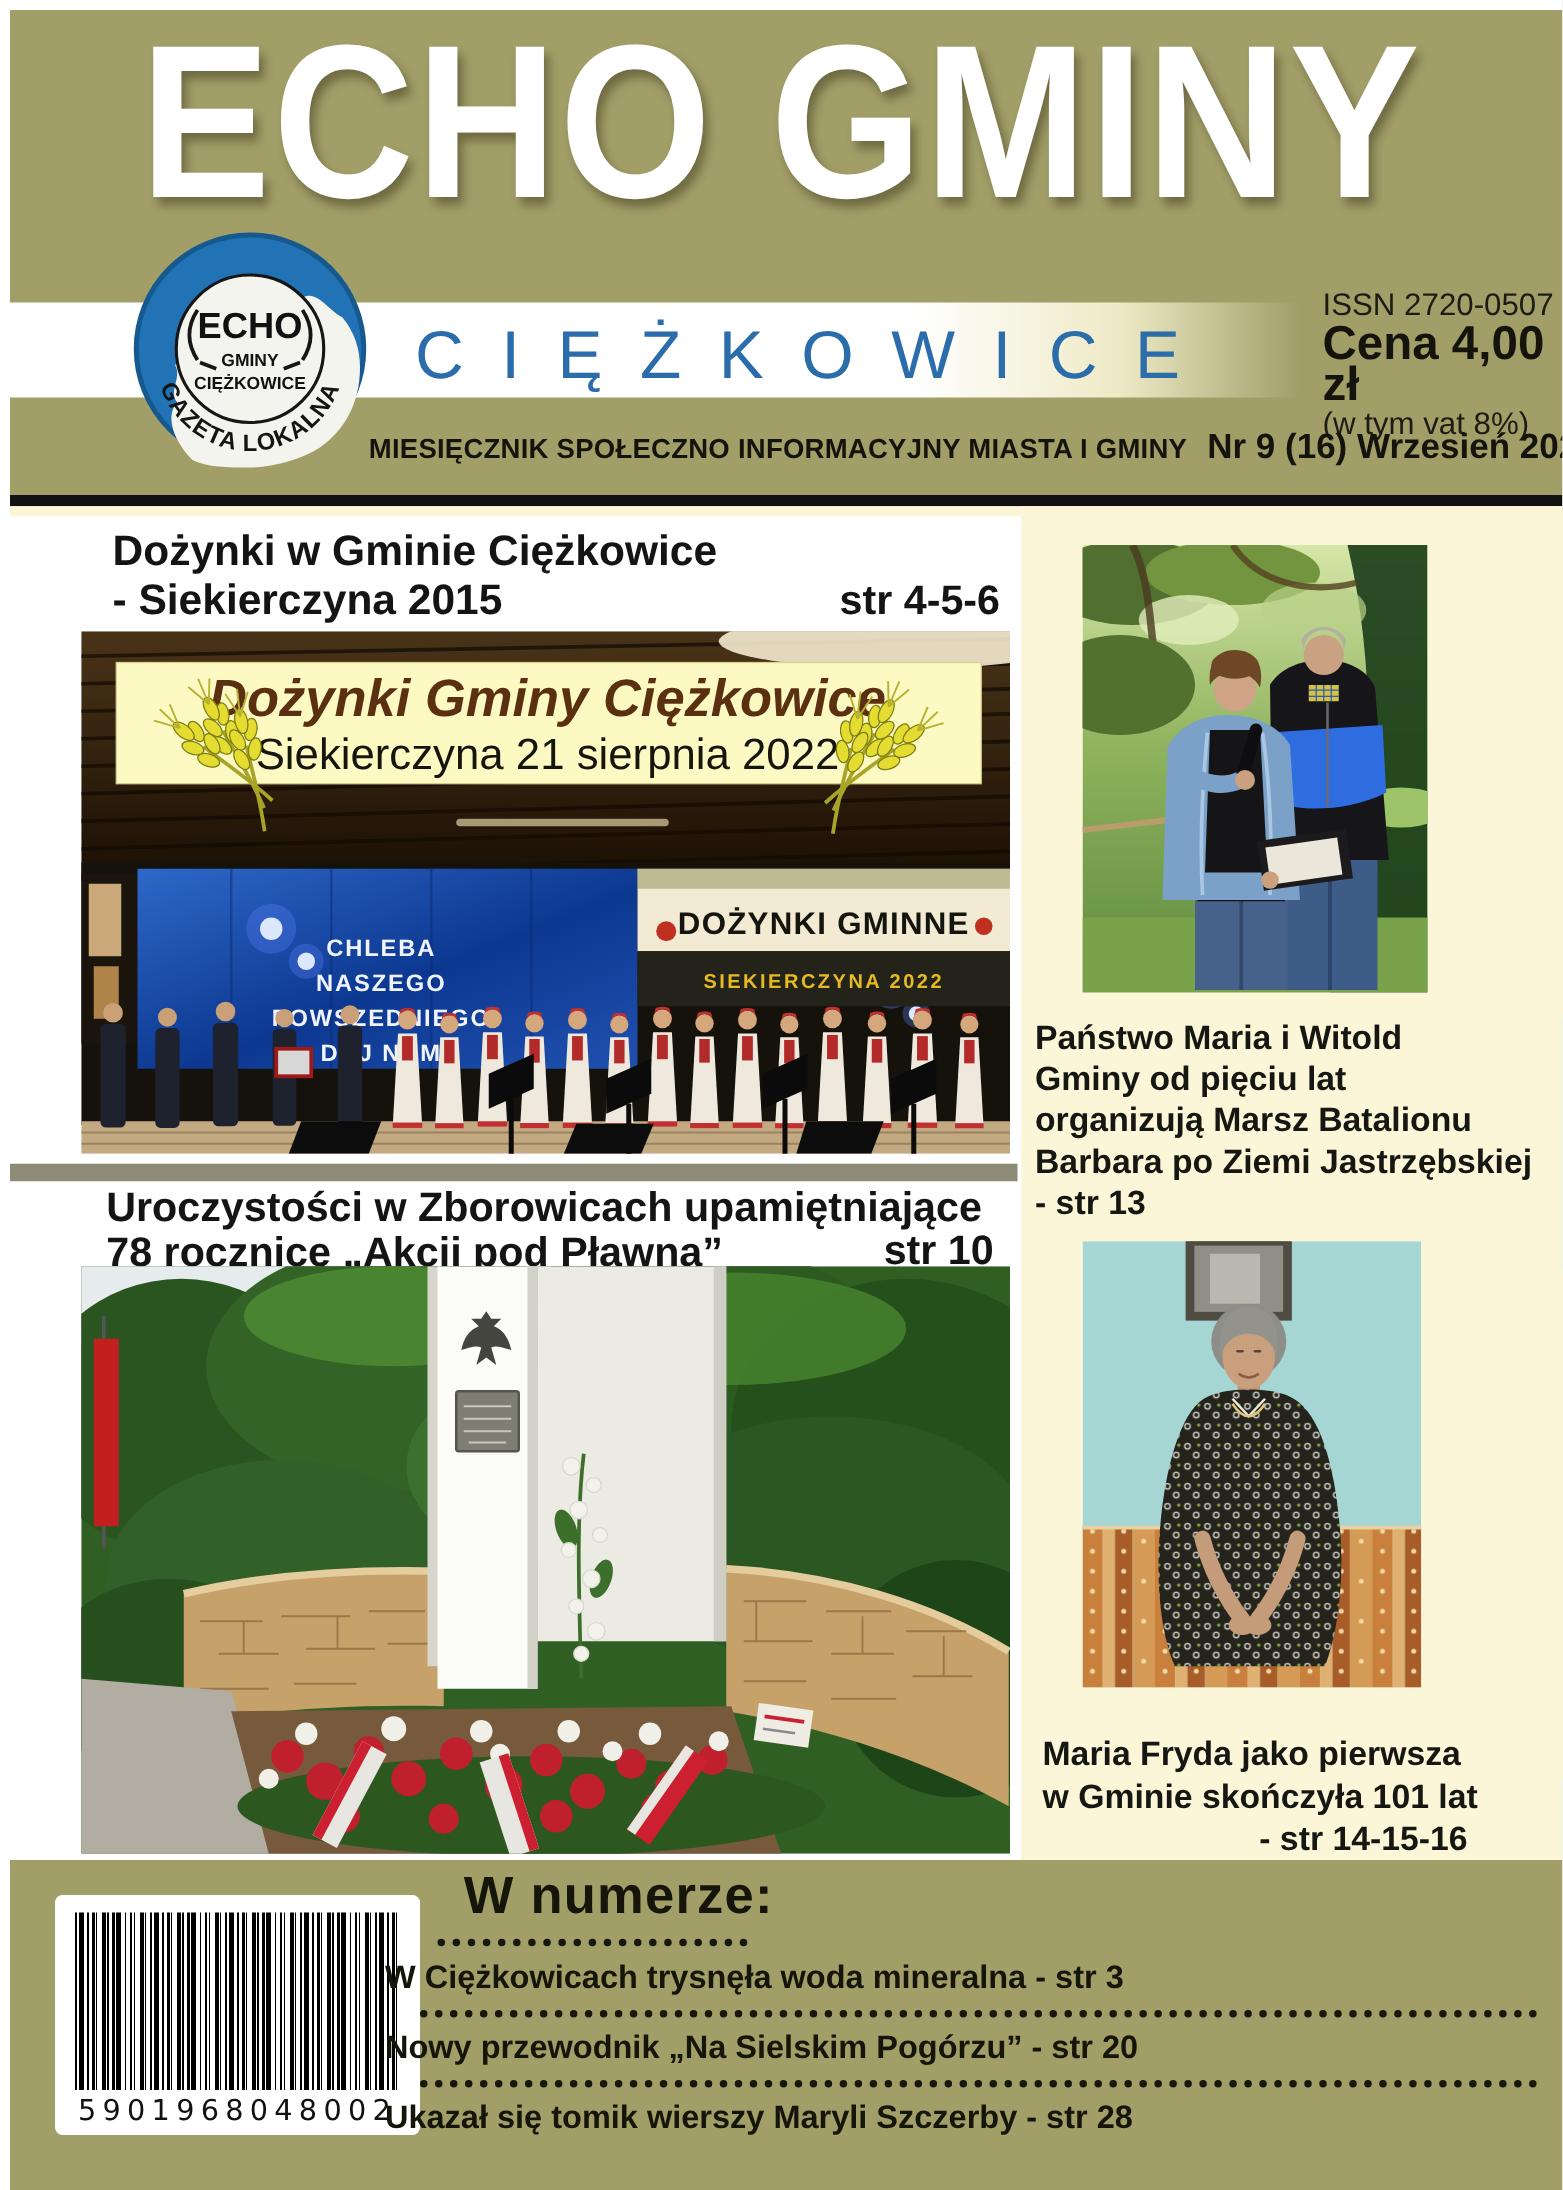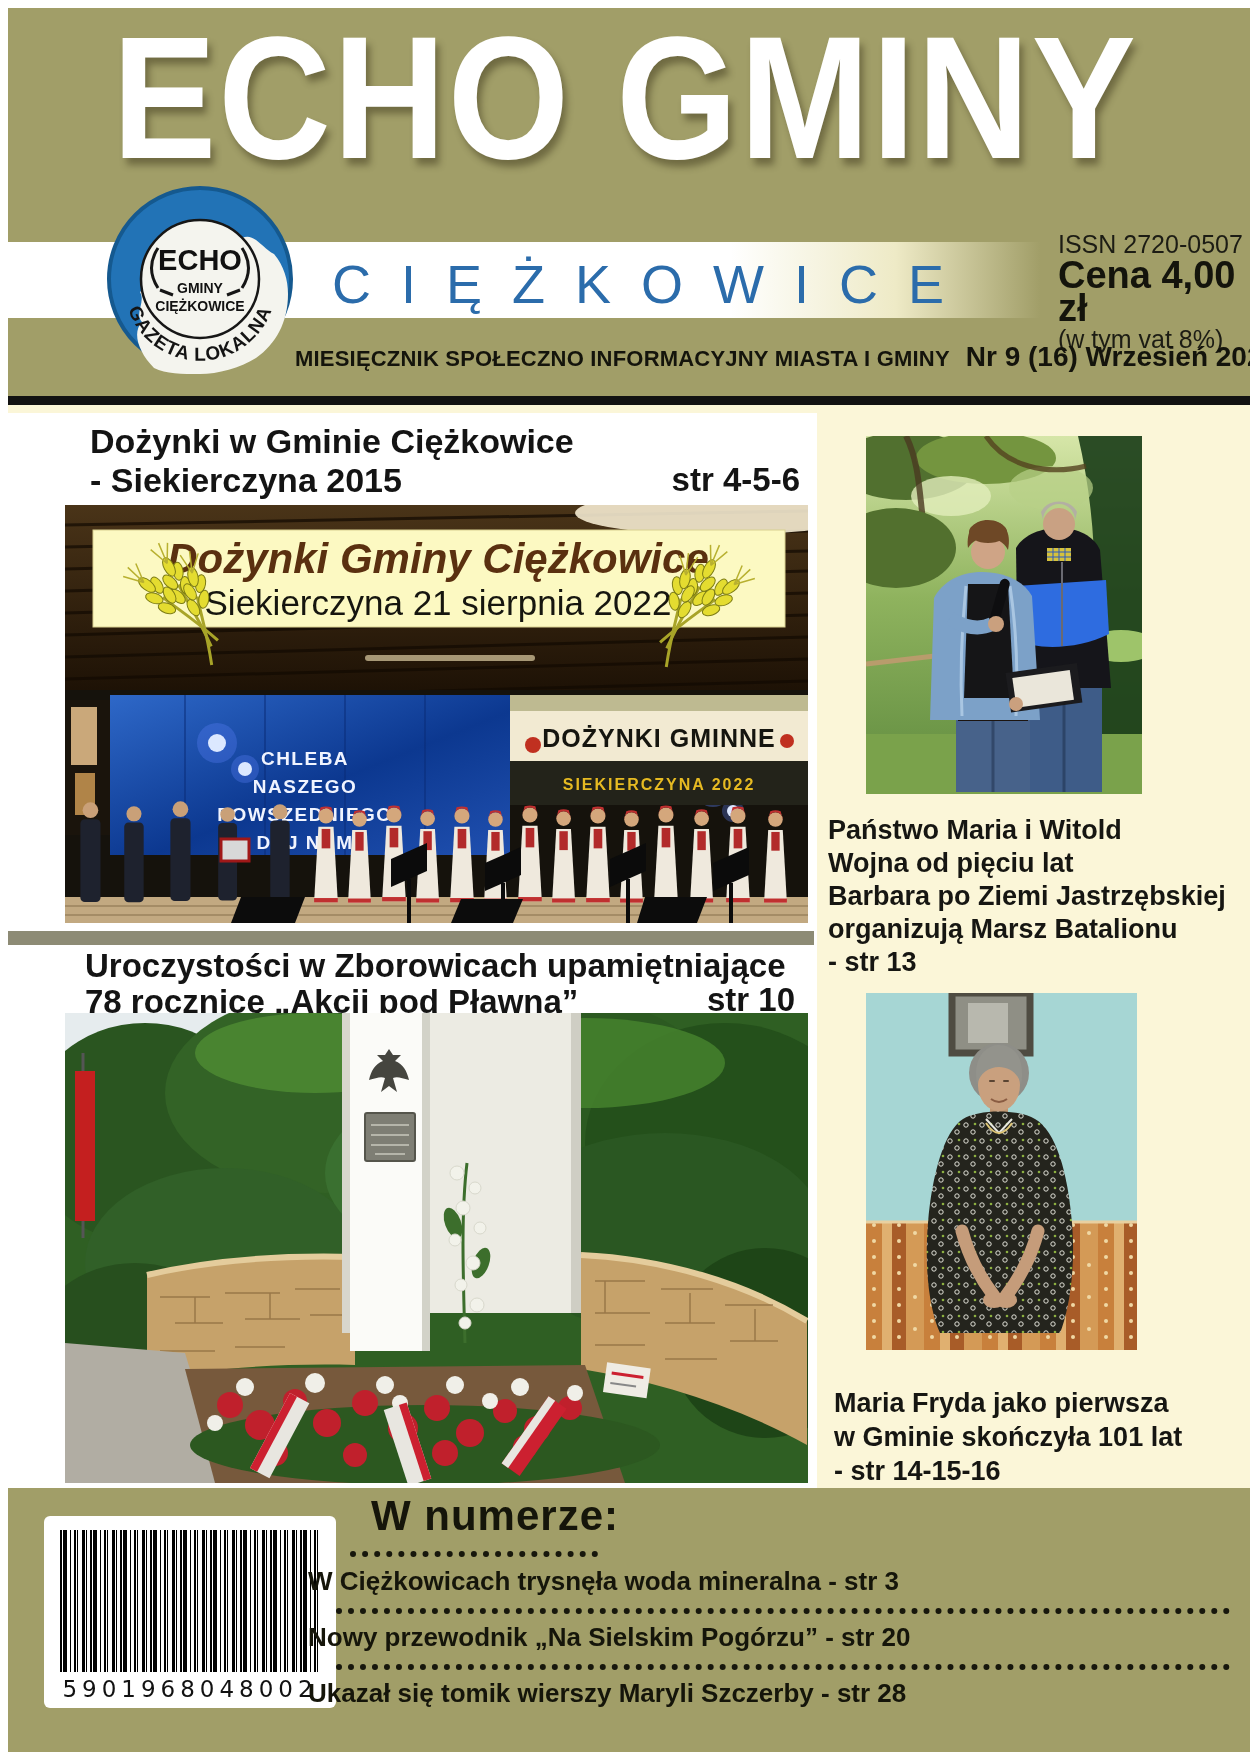--- a/index.html
+++ b/index.html
@@ -15,21 +15,21 @@
   .issn{color:#1c1c14;font-size:25px;line-height:29px;}
   .price{font-weight:bold;font-size:38px;line-height:33px;color:#14140c;}
   .subrow{display:flex;align-items:baseline;gap:16px;white-space:nowrap;}
   .subtitle{font-weight:bold;font-size:22px;color:#14140c;letter-spacing:0.2px;}
   .issue{font-weight:bold;font-size:28px;color:#14140c;}
   .headline{font-weight:bold;color:#141414;font-size:34px;line-height:39px;white-space:nowrap;}
   .headline2{font-weight:bold;color:#141414;font-size:33px;line-height:36px;white-space:nowrap;}
   .pageref{font-weight:bold;color:#141414;font-size:33px;text-align:right;}
   .cap{font-weight:bold;color:#161612;font-size:27px;line-height:33px;white-space:nowrap;}
   .cap2{font-weight:bold;color:#161612;font-size:27px;line-height:34px;white-space:nowrap;}
-  .cap2 .r{}
+  .cap2 .r{text-align:right;}
   .f-head{font-weight:bold;font-size:42px;color:#15150a;letter-spacing:1px;}
   .f-item{font-weight:bold;font-size:26px;color:#15150a;white-space:nowrap;}
   .dots{height:0;border-top:6px dotted #17170c;}
   .rule{background:#121212;}
   .barcode-box{background:#fff;border-radius:6px;}
   .barcode-bars{background:repeating-linear-gradient(90deg,
       #000 0 2px,#fff 2px 3px,#000 3px 7px,#fff 7px 10px,#000 10px 11px,#fff 11px 14px,
       #000 14px 16px,#fff 16px 17px,#000 17px 18px,#fff 18px 22px,#000 22px 25px,#fff 25px 26px,
       #000 26px 27px,#fff 27px 30px);}
   .barcode-num{text-align:center;font-size:23px;letter-spacing:5px;color:#111;font-family:"DejaVu Sans",sans-serif;}
@@ -441,23 +441,23 @@
           <rect x="142" y="232" width="72" height="40" fill="#1b1b1e"></rect>
           <rect x="148" y="238" width="58" height="30" fill="#eae6da"></rect>
         </g>
         <circle cx="150" cy="268" r="7" fill="#caa07e"></circle>
       </g>
     </svg>
   </div>
 
   <div class="abs cap" style="left:828px;top:814px;width:410px;">
     <div>Państwo Maria i Witold</div>
-    <div>Wojna od pięciu lat</div>
+    <div>Gminy od pięciu lat</div>
+    <div>organizują Marsz Batalionu</div>
     <div>Barbara po Ziemi Jastrzębskiej</div>
-    <div>organizują Marsz Batalionu</div>
     <div>- str 13</div>
   </div>
 
   <div class="abs" style="left:866px;top:993px;width:271px;height:357px;">
     <svg width="271" height="357" viewBox="0 0 271 357">
       <defs>
         <pattern id="pbBlk" patternUnits="userSpaceOnUse" width="58" height="32">
           <rect width="16" height="32" fill="#c8803c"></rect>
           <rect x="16" width="10" height="32" fill="#e0b070"></rect>
           <rect x="26" width="14" height="32" fill="#a85c28"></rect>

